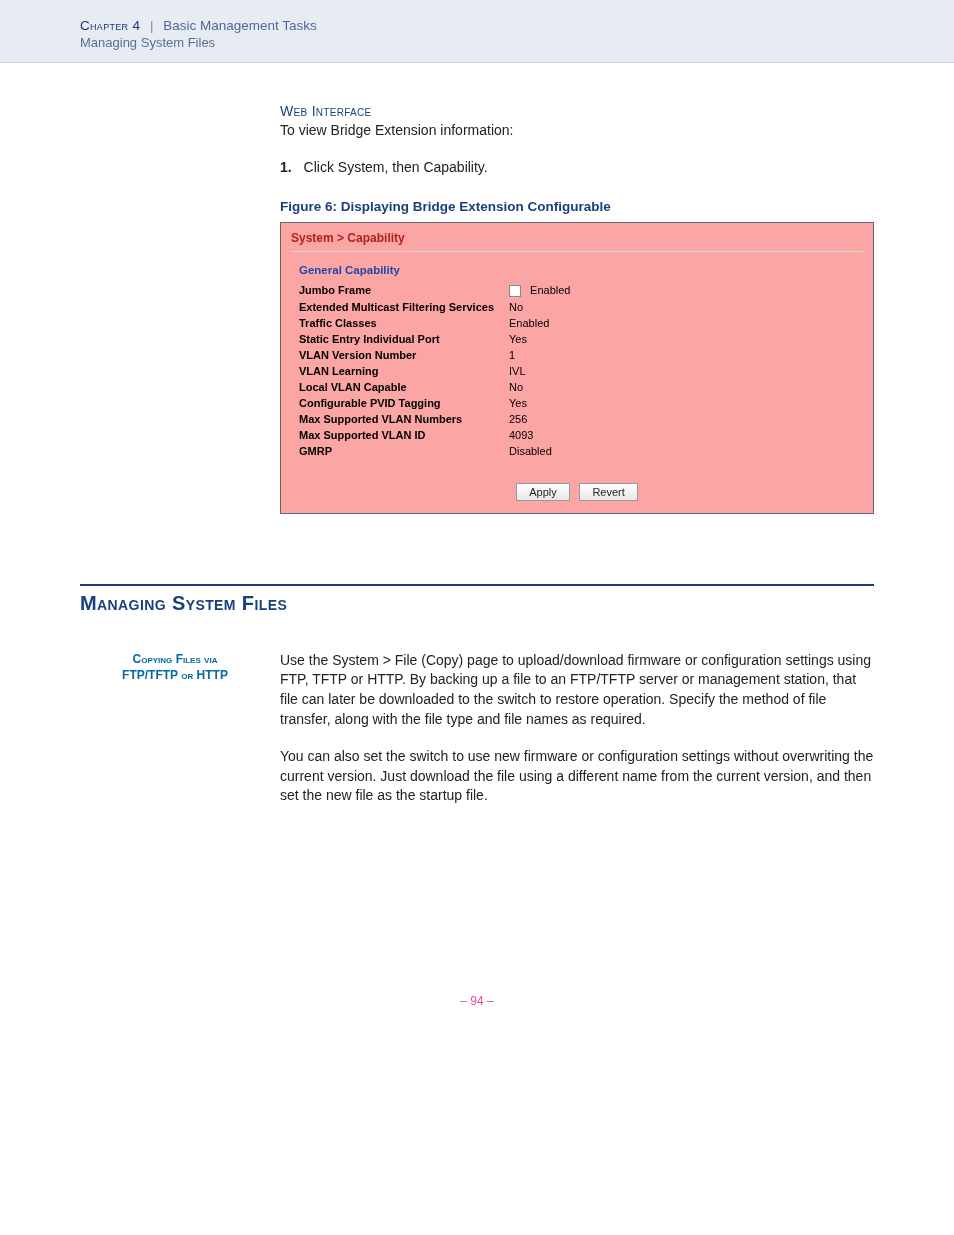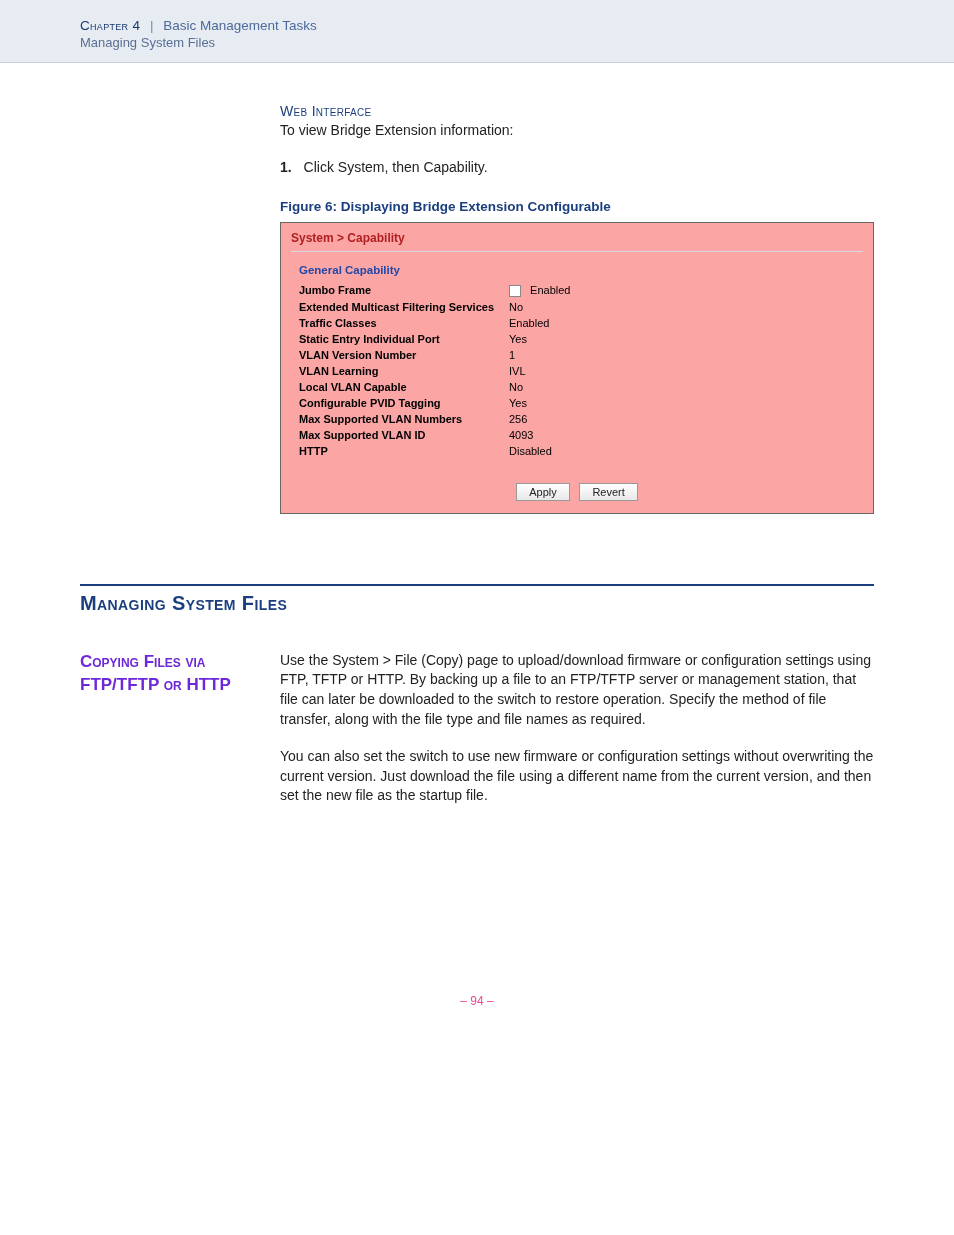--- a/index.html
+++ b/index.html
@@ -62,25 +62,25 @@
     font-variant: small-caps;
     font-weight: bold;
     font-size: 20px;
     letter-spacing: 0.4px;
     margin-bottom: 10px;
   }
   
   .two-col { display: flex; margin-top: 36px; }
   .side-heading {
     width: 200px; flex-shrink: 0;
-    color: #6d28d9;
+    color: #0369a1;
     font-variant: small-caps;
     font-weight: bold;
-    font-size: 17px;
-    text-align: left;
+    font-size: 12px;
+    text-align: center;
     padding-right: 10px;
     line-height: 1.35;
   }
   .col-text { flex: 1; }
   .para { font-size: 14px; color: #222; line-height: 1.4; margin-bottom: 18px; }
   .page-num { text-align: center; color: #ec4899; font-size: 12px; margin-top: 170px; padding-bottom: 30px; }
 </style>
 </head>
 <body>
 
@@ -150,21 +150,21 @@
           </div>
           <div class="fig-row">
             <div class="fig-label">Max Supported VLAN Numbers</div>
             <div class="fig-value">256</div>
           </div>
           <div class="fig-row">
             <div class="fig-label">Max Supported VLAN ID</div>
             <div class="fig-value">4093</div>
           </div>
           <div class="fig-row">
-            <div class="fig-label">HTTP</div>
+            <div class="fig-label">GMRP</div>
             <div class="fig-value">Disabled</div>
           </div>
         </div>
 
       <div class="fig-buttons">
         <span class="fig-btn">Apply</span>
         <span class="fig-btn">Revert</span>
       </div>
     </div>
   </div>

